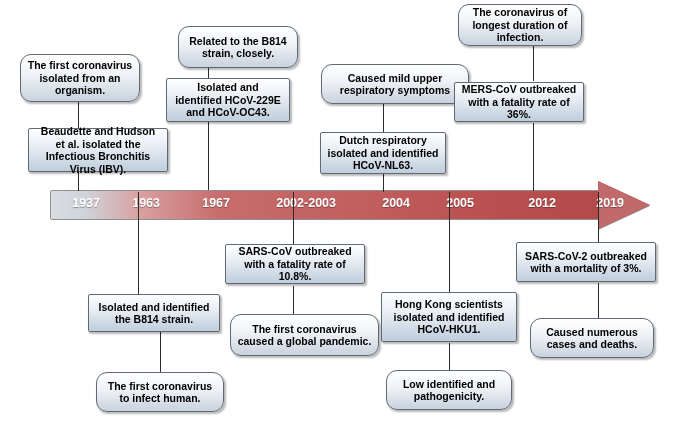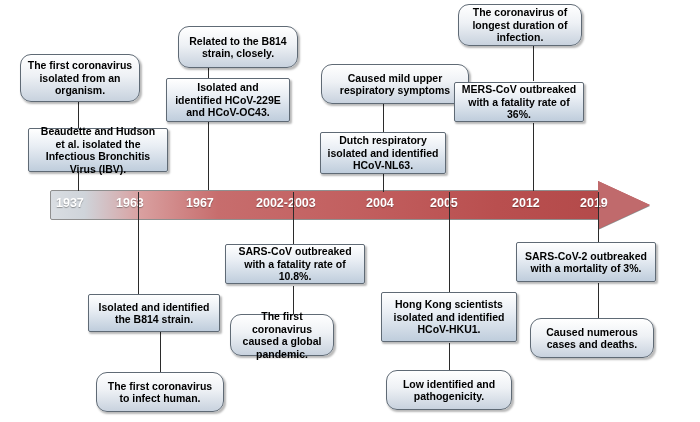--- a/index.html
+++ b/index.html
@@ -37,21 +37,21 @@
     position:absolute;left:548px;top:-9px;
     width:0;height:0;
     border-top:24px solid transparent;
     border-bottom:24px solid transparent;
     border-left:52px solid #c06a6c;
   }
   .tick{
     position:absolute;top:196px;
     font-size:12.5px;font-weight:bold;color:#ffffff;
     white-space:nowrap;
-    text-align:left;
+    text-align:right;
     text-shadow:0 1px 1px rgba(0,0,0,.35);
   }
 
   
   .box{
     position:absolute;
     box-sizing:border-box;
     background:linear-gradient(to bottom,#ffffff 0%,#eef1f5 45%,#c8d2de 100%);
     border:1px solid #5f6a75;
     border-radius:11px;
@@ -134,21 +134,21 @@
   </div>
 
   <div class="box sq" style="left:166px;top:78px;width:124px;height:44px;">
     <span>Isolated and identified HCoV-229E and HCoV-OC43.</span>
   </div>
 
   <div class="box sq" style="left:225px;top:244px;width:140px;height:40px;">
     <span>SARS-CoV outbreaked with a fatality rate of 10.8%.</span>
   </div>
 
-  <div class="box" style="left:230px;top:314px;width:104px;height:42px;">
+  <div class="box" style="left:230px;top:314px;width:149px;height:42px;">
     <span>The first coronavirus caused a global pandemic.</span>
   </div>
 
   <div class="box" style="left:321px;top:64px;width:148px;height:40px;">
     <span>Caused mild upper respiratory symptoms</span>
   </div>
 
   <div class="box sq" style="left:320px;top:132px;width:126px;height:42px;">
     <span>Dutch respiratory isolated and identified HCoV-NL63.</span>
   </div>

